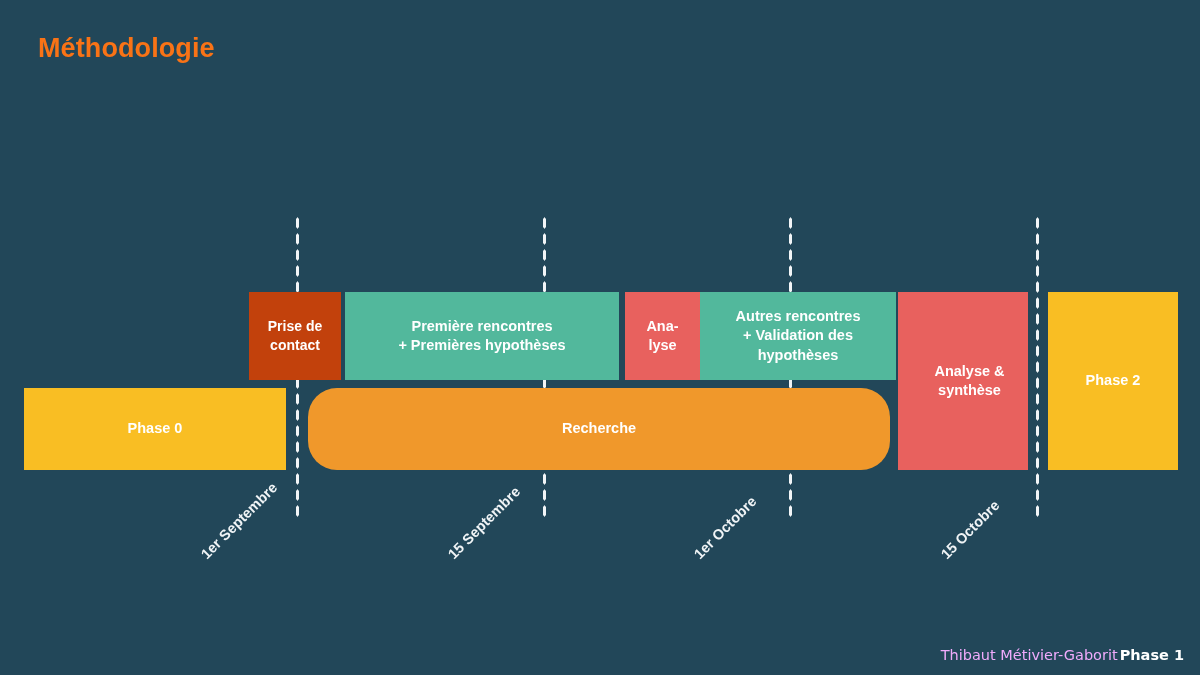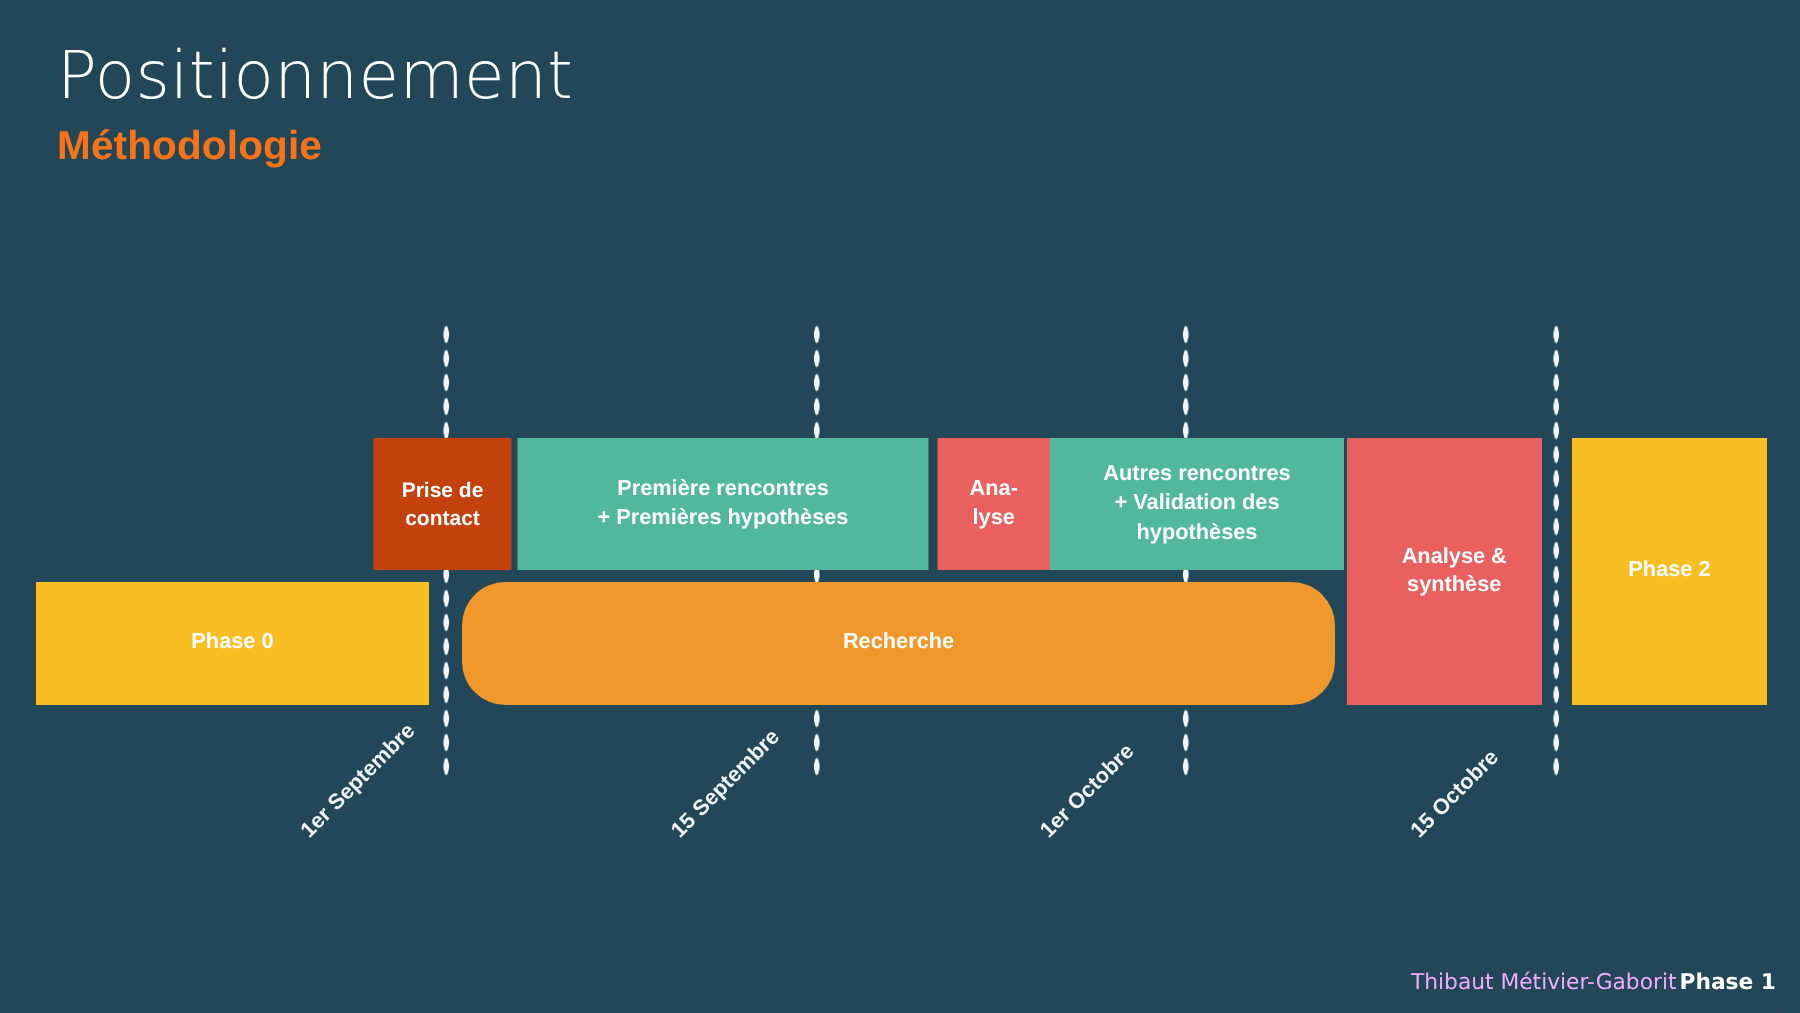--- a/index.html
+++ b/index.html
@@ -85,21 +85,20 @@
     font-family: "DejaVu Sans", sans-serif;
     white-space: nowrap;
   }
   #footer .author { font-weight: 400; color: #f0abfc; margin-left: 31px; }
   #footer .phase { font-weight: bold; color: #ffffff; margin-left: 2px; }
 </style>
 </head>
 <body>
 
 <div id="header">
-  <div id="title-main">Positionnement</div>
   <div id="title-sub">Méthodologie</div>
 </div>
 
 <div id="chart">
   <div id="gridlines-layer">
       <div class="gridline" style="left: 295px; top: 215px; height: 305px;"></div>
       <div class="gridline" style="left: 542px; top: 215px; height: 305px;"></div>
       <div class="gridline" style="left: 788px; top: 215px; height: 305px;"></div>
       <div class="gridline" style="left: 1035px; top: 215px; height: 305px;"></div>
     </div>

